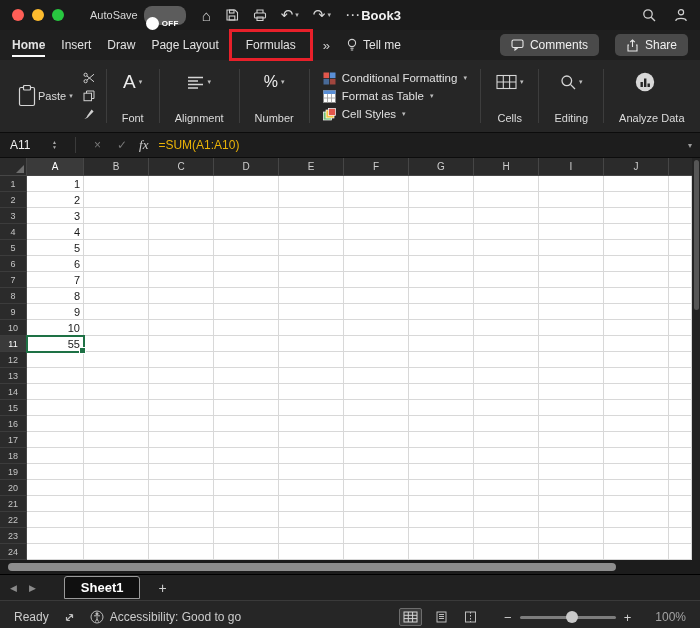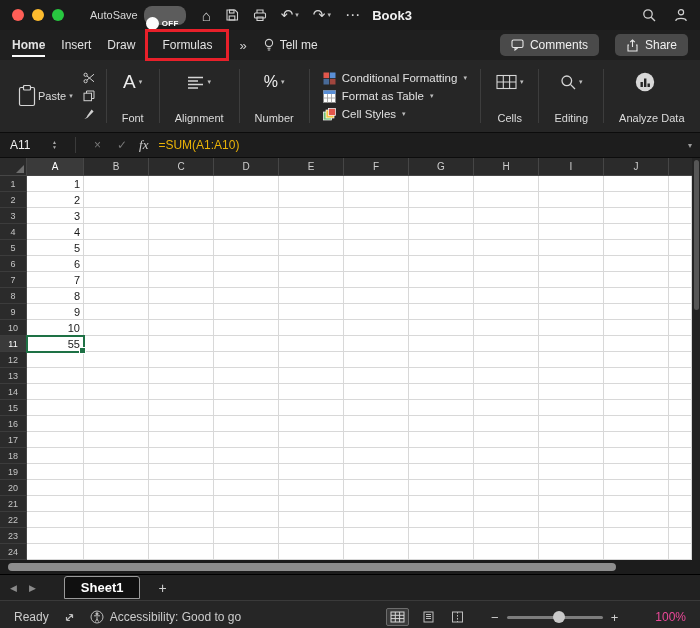--- a/index.html
+++ b/index.html
@@ -12,21 +12,21 @@
   .traffic{display:flex;gap:8px;margin-right:26px;}
   .light{width:12px;height:12px;border-radius:50%;}
   .light.red{background:#ff5f57;} .light.yellow{background:#febc2e;} .light.green{background:#28c840;}
   .autosave{display:flex;align-items:center;gap:6px;font-size:11px;color:#d8d8d8;margin-right:16px;}
   .toggle{width:42px;height:16px;border-radius:8px;background:#5c5c5c;display:flex;align-items:center;padding:18px 3px 1px 2px;gap:3px;}
   .knob{width:13px;height:13px;border-radius:50%;background:#fdfdfd;}
   .toggle-state{font-size:8px;font-weight:bold;color:#fff;letter-spacing:.3px;}
   .tb-icons{display:flex;align-items:center;gap:14px;}
   .tb-btn{display:flex;align-items:center;color:#d6d6d6;font-size:15px;cursor:default;}
   .glyph-sm{font-size:7px;color:#b8b8b8;margin-left:2px;}
-  .doc-title{position:absolute;left:392px;transform:translateX(-50%);font-size:13px;font-weight:bold;color:#f2f2f2;}
+  .doc-title{position:absolute;left:381px;transform:translateX(-50%);font-size:13px;font-weight:bold;color:#f2f2f2;}
   .tb-right{margin-left:auto;display:flex;align-items:center;gap:18px;}
 
   
   .tabrow{height:30px;background:#1f1f1f;display:flex;align-items:center;padding:0 12px;gap:16px;font-size:12px;position:relative;z-index:3;}
   .tab{position:relative;height:30px;display:flex;align-items:center;color:#e2e2e2;white-space:nowrap;}
   .tab.active{font-weight:bold;}
   .tab.active::after{content:'';position:absolute;left:0;right:0;bottom:3px;height:2px;background:#fafafa;}
   .tab-highlight-box{border:3px solid var(--hl-red);height:32px;display:flex;align-items:center;padding:0 14px;margin:1px -6px;}
   .overflow-chevrons{color:#cfcfcf;font-size:13px;}
   .tellme{display:flex;align-items:center;gap:5px;color:#e2e2e2;}
@@ -93,21 +93,21 @@
   .statusbar{height:28px;background:#262626;border-top:1px solid #3a3a3a;display:flex;align-items:center;padding:16px 14px;font-size:12px;color:#cccccc;gap:14px;}
   .acc-group{display:flex;align-items:center;gap:6px;}
   .status-spacer{flex:1;}
   .view-icons{display:flex;align-items:center;gap:10px;margin-right:10px;}
   .view-btn{display:flex;align-items:center;justify-content:center;padding:2px 3px;border-radius:2px;}
   .view-btn.selected{border:1px solid #6d6d6d;background:#3a3a3a;}
   .zoom-group{display:flex;align-items:center;gap:8px;}
   .zoom-track{width:96px;height:3px;background:#7d7d7d;border-radius:2px;position:relative;}
   .zoom-thumb{position:absolute;top:-4.5px;left:46px;width:12px;height:12px;border-radius:50%;background:#c9c9c9;}
   .zoom-sign{font-size:13px;color:#d0d0d0;}
-  .zoom-pct{margin-left:23px;color:#ec4899;}
+  .zoom-pct{margin-left:10px;color:#a3a3a3;}
 
   svg{display:block;}
 </style>
 </head>
 <body>
 
 <div class="titlebar">
   <div class="traffic">
     <span class="light red"></span>
     <span class="light yellow"></span>
@@ -160,20 +160,21 @@
           <path d="M1.8 13 c0-3.6 10.4-3.6 10.4 0"></path>
       </svg>
     </span>
   </div>
 </div>
 
 <div class="tabrow">
   <span class="tab active">Home</span>
   <span class="tab">Insert</span>
   <span class="tab">Draw</span>
+  <span class="tab">Page Layout</span>
   <span class="tab-highlight-box">
     <span class="tab">Formulas</span>
   </span>
   <span class="overflow-chevrons">»</span>
   <span class="tellme">
     <svg width="12" height="14" viewBox="0 0 12 14" stroke="#d0d0d0" fill="none" stroke-width="1.1">
       <circle cx="6" cy="5" r="3.6"></circle>
         <path d="M4.4 10.2 h3.2 M4.8 12 h2.4"></path>
     </svg>
     <span>Tell me</span>

